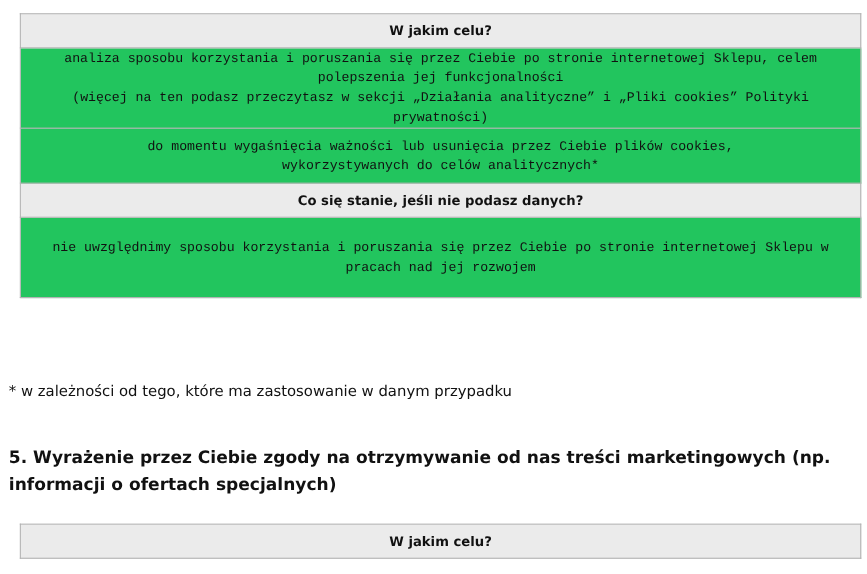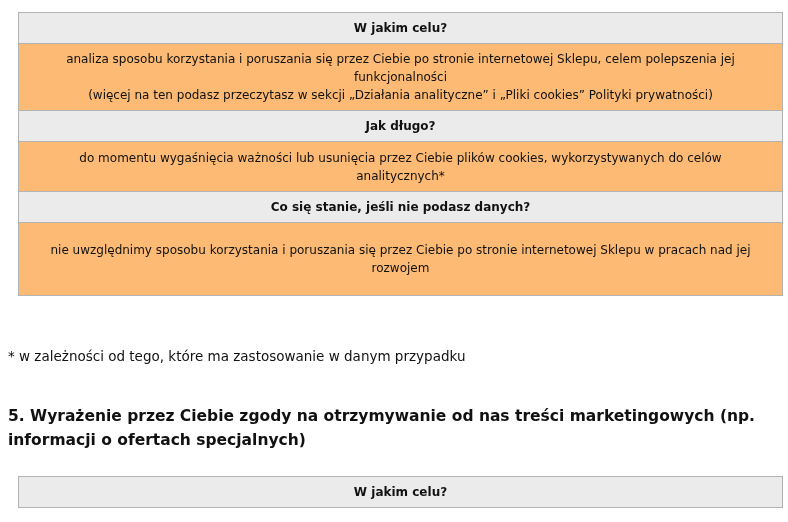--- a/index.html
+++ b/index.html
@@ -1,39 +1,36 @@
 <!DOCTYPE html>
 <html><head>
 <meta charset="utf-8">
 <style>
   html, body { margin: 0; padding: 0; background: #ffffff; }
   body { width: 788px; height: 522px; overflow: hidden; font-family: "DejaVu Sans", sans-serif; color: #111; position: relative; }
   .tbl { position: absolute; left: 8px; width: 765px; border-collapse: collapse; margin-left: 10px; }
   .tbl td { border: 1px solid #b3b3b3; text-align: center; font-size: 12px; line-height: 18px; padding: 0 10px; }
   .tbl tr.h td { background: #ebebeb; font-weight: bold; height: 30px; }
-  .tbl tr.c td { background: #fdba74; }
+  .tbl tr.c td { background: #22c55e; font-family: Liberation Mono, monospace; }
   .note { position: absolute; left: 8px; top: 346px; font-size: 13.5px; line-height: 20px; color: #111; }
   .heading { position: absolute; left: 8px; top: 404px; width: 770px; font-size: 15.5px; line-height: 24px; font-weight: bold; color: #111; margin: 0; }
 </style>
 </head>
 <body>
 
 <table class="tbl" style="top:12px;">
   <tbody>
       <tr class="h">
     <td>W jakim celu?</td>
   </tr>
   <tr class="c">
     <td style="height:66px;">
       <span>analiza sposobu korzystania i poruszania się przez Ciebie po stronie internetowej Sklepu, celem polepszenia jej funkcjonalności</span><br>
       <span>(więcej na ten podasz przeczytasz w sekcji „Działania analityczne” i „Pliki cookies” Polityki prywatności)</span>
     </td>
-  </tr>
-  <tr class="h">
-    <td>Jak długo?</td>
   </tr>
   <tr class="c">
     <td style="height:49px; padding:0 60px;">do momentu wygaśnięcia ważności lub usunięcia przez Ciebie plików cookies, wykorzystywanych do celów analitycznych*</td>
   </tr>
   <tr class="h">
     <td>Co się stanie, jeśli nie podasz danych?</td>
   </tr>
   <tr class="c">
     <td style="height:48px; padding:12px 20px;">nie uwzględnimy sposobu korzystania i poruszania się przez Ciebie po stronie internetowej Sklepu w pracach nad jej rozwojem</td>
   </tr>

